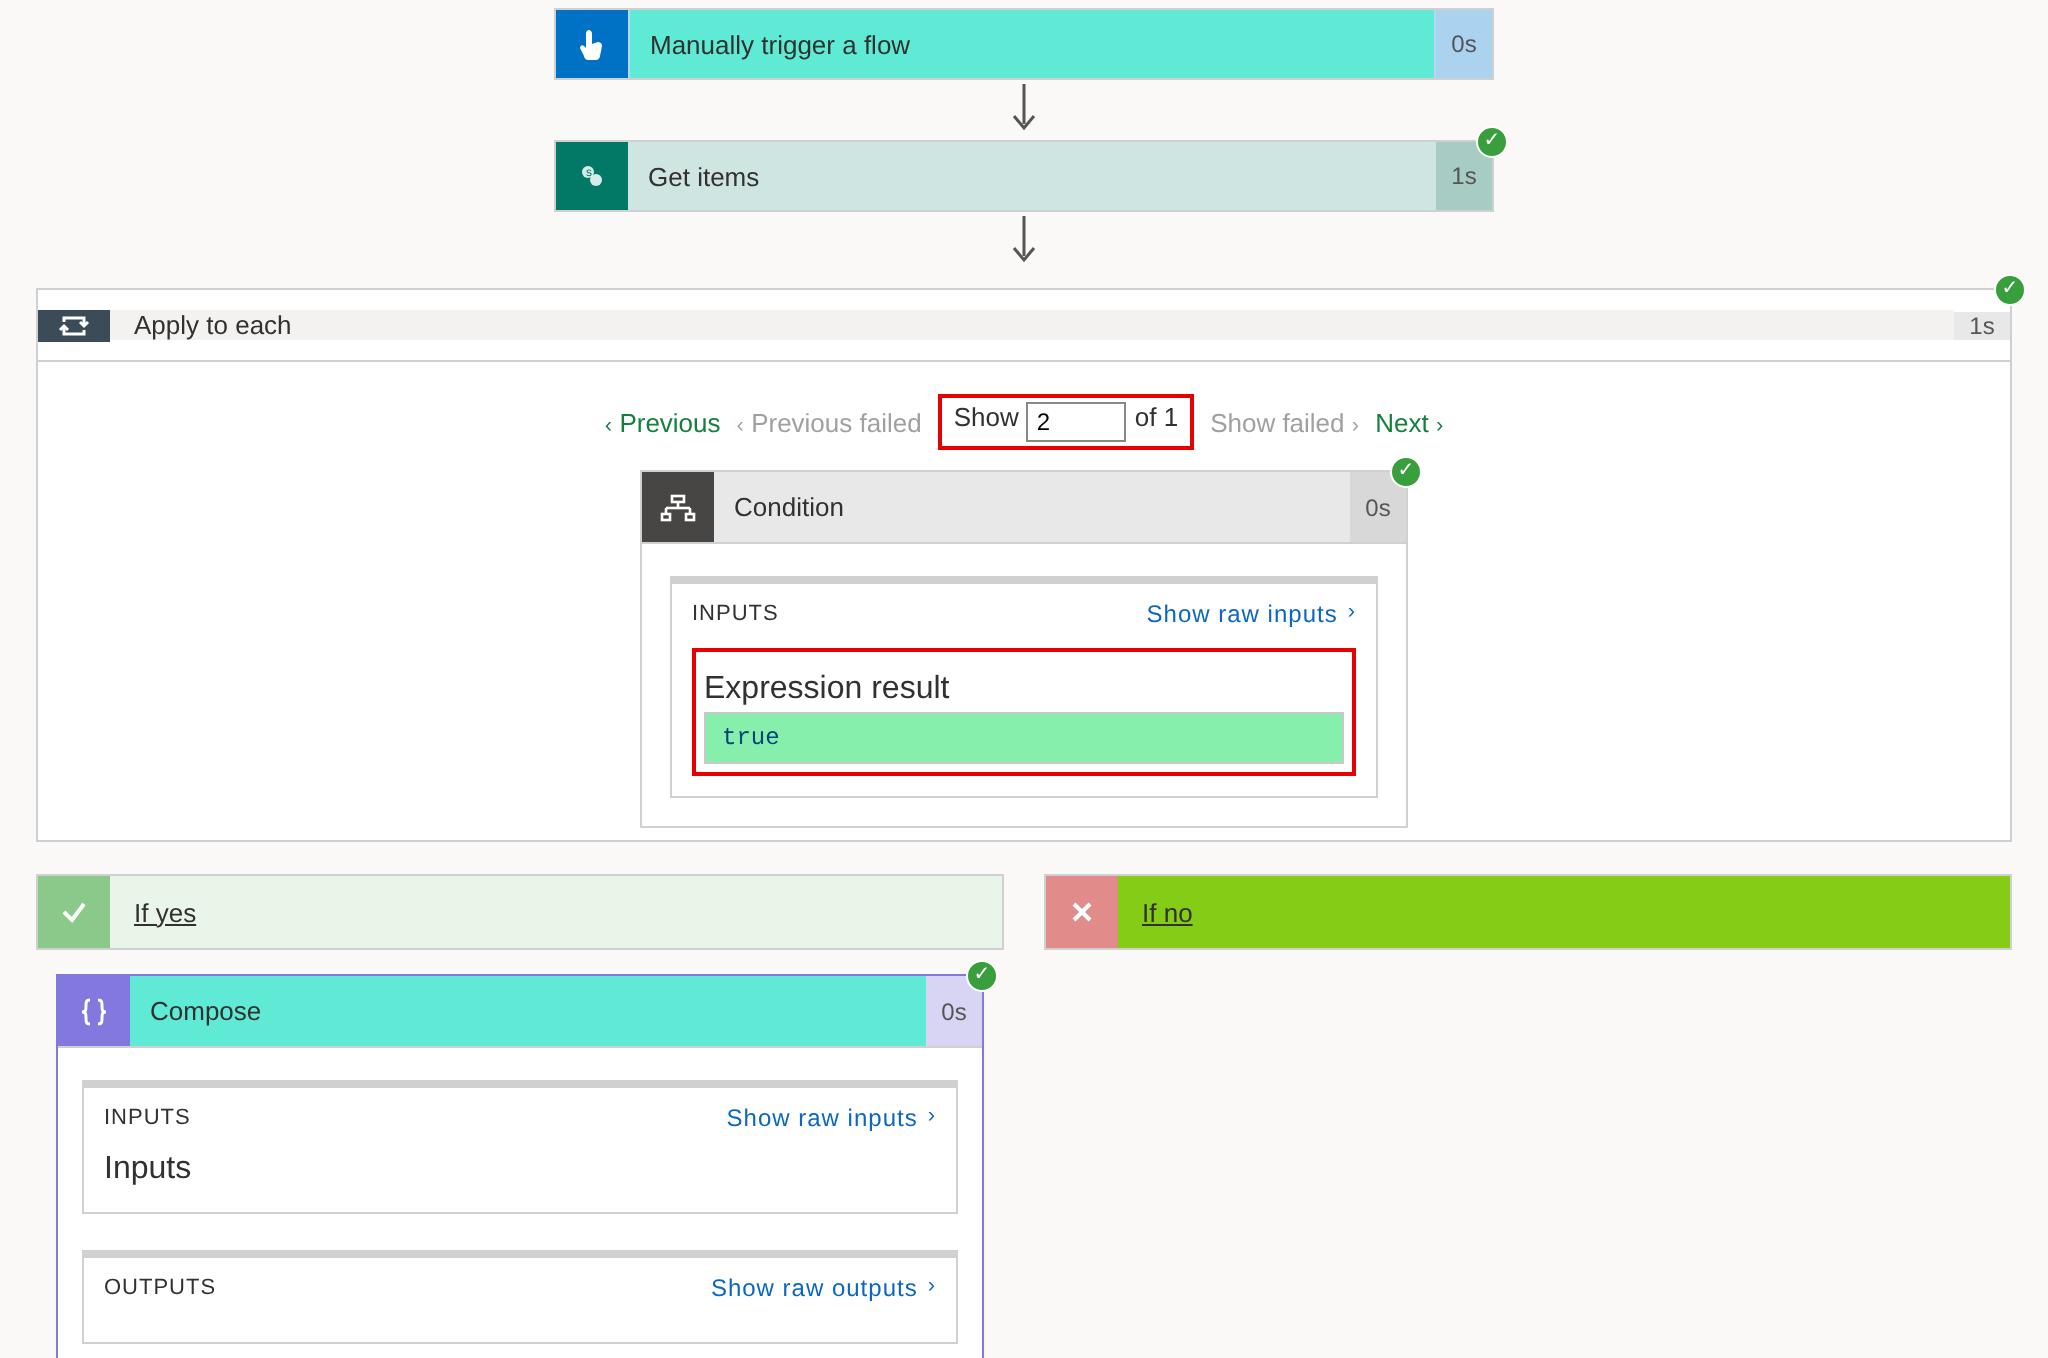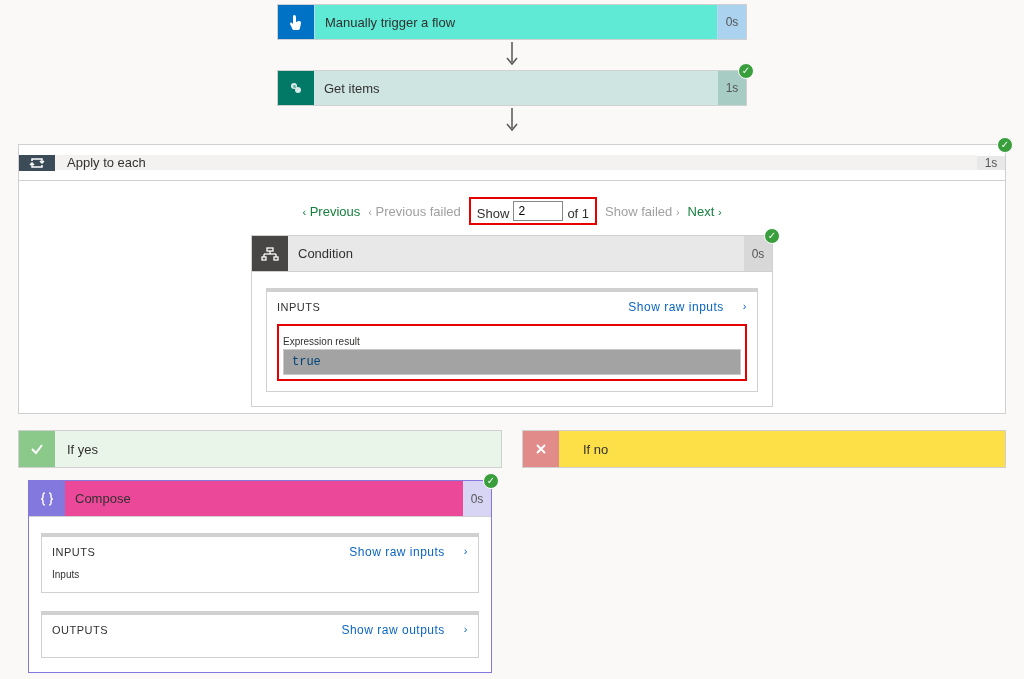--- a/index.html
+++ b/index.html
@@ -125,27 +125,27 @@
   .pager .disabled { color: #a0a0a0; }
   .pager .link { color: #15803d; cursor: pointer; }
   .pager input {
     width: 50px;
     height: 20px;
     font-size: 12px;
     padding: 1px 4px;
     border: 1px solid #888;
   }
   .chev { font-size: 11px; }
-  .red-box { border: 2px solid #e60000; padding: 2px 6px; display: inline-flex; align-items: flex-end; gap: 4px;}
+  .red-box { border: 2px solid #e60000; padding: 2px 6px; display: inline-flex; align-items: flex-start; gap: 4px;}
   .condition-card {
     border: 1px solid #d0d0d0;
     background: #fff;
     position: relative;
     margin: 0 auto;
-    width: 522px;
+    width: 384px;
   }
   .condition-header {
     display: flex;
     align-items: stretch;
     min-height: 36px;
     border-bottom: 1px solid #d0d0d0;
   }
   .condition-header .icon-box {
     width: 36px;
     background: #484644;
@@ -180,30 +180,30 @@
   .panel-header {
     display: flex;
     justify-content: space-between;
     align-items: center;
     font-size: 11px;
     letter-spacing: 0.5px;
     color: #323130;
     margin-bottom: 10px;
   }
   .panel-header .label { text-transform: uppercase; font-weight: 400; }
-  .raw-link { color: #0b66c2; font-size: 12px; cursor: pointer; display: inline-flex; align-items: flex-start; gap: 19px; }
+  .raw-link { color: #0b66c2; font-size: 12px; cursor: pointer; display: inline-flex; align-items: flex-start; gap: 5px; }
   .raw-link .chev { color: #0b66c2; }
   .field-group { margin-top: 6px; }
-  .field-label { font-size: 10px; color: #323130; margin-bottom: 2px; }
+  .field-label { font-size: 16px; color: #323130; margin-bottom: 2px; }
   .field-value {
     border: 1px solid #c8c8c8;
     padding: 5px 8px;
     font-family: "Courier New", monospace;
     font-size: 12px;
-    background: #a3a3a3;
+    background: #86efac;
   }
   .value-blue { color: #004578; }
   .red-outline { border: 2px solid #e60000; padding: 4px; }
   .branch-row {
     display: flex;
     gap: 20px;
     margin: 16px 18px 0 18px;
   }
   .branch-col { flex: 1; min-width: 0; }
   .branch-header {
@@ -215,23 +215,23 @@
   .branch-header .icon-box {
     width: 36px;
     height: 36px;
     display: flex;
     align-items: center;
     justify-content: center;
     color: #fff;
   }
   .if-yes .branch-header { background: #e9f5e9; }
   .if-yes .branch-header .icon-box { background: #8bc98b; }
-  .if-no .branch-header { background: #fde047; gap: 12px; }
+  .if-no .branch-header { background: #84cc16; }
   .if-no .branch-header .icon-box { background: #e28b8b; }
-  .branch-header .title { padding: 0 12px; }
+  .branch-header .title { padding: 0 12px; text-decoration: underline; }
   .compose-card {
     border: 1px solid #8378de;
     background: #fff;
     margin: 12px 10px 0 10px;
     position: relative;
   }
   .compose-header {
     display: flex;
     align-items: stretch;
     min-height: 36px;
@@ -240,21 +240,21 @@
   .compose-header .icon-box {
     width: 36px;
     background: #8378de;
     display: flex;
     align-items: center;
     justify-content: center;
     color: #fff;
   }
   .compose-header .title {
     flex: 1;
-    background: #ec4899;
+    background: #5eead4;
     display: flex;
     align-items: center;
     padding: 0 10px;
   }
   .compose-header .duration {
     width: 28px;
     background: #d8d4f4;
     display: flex;
     align-items: center;
     justify-content: center;

